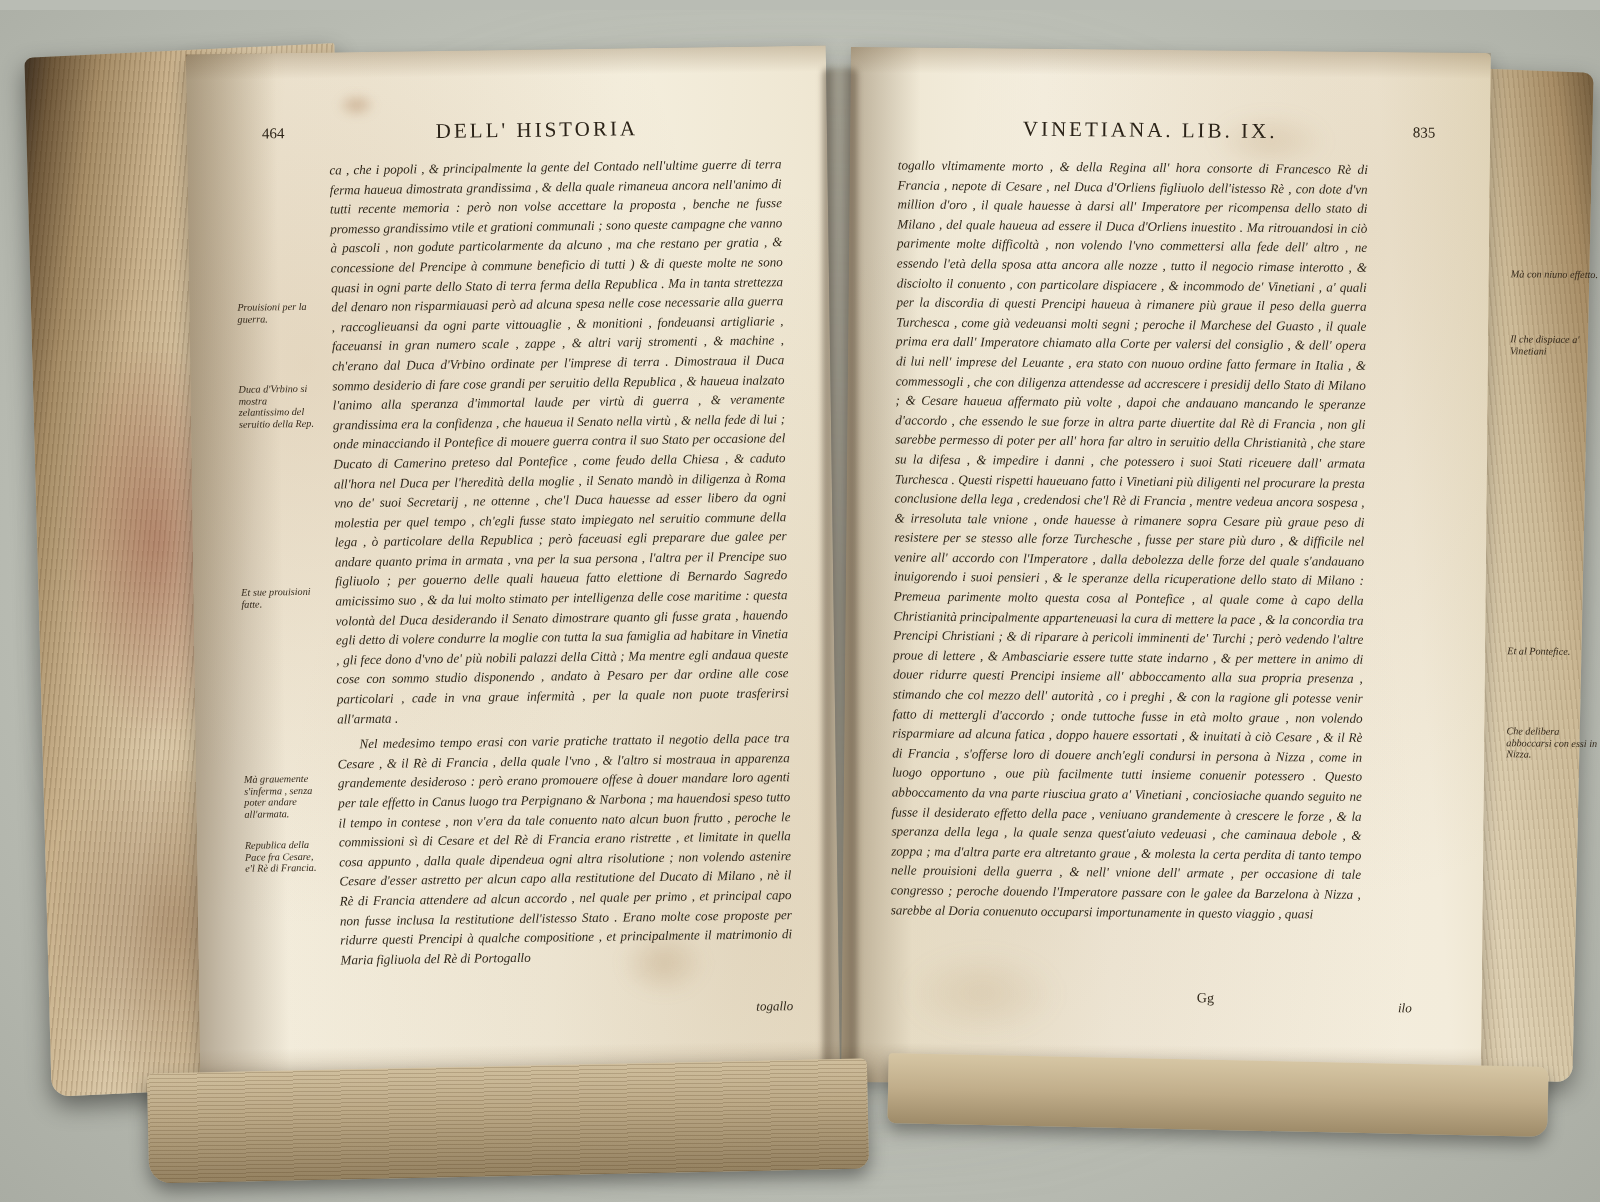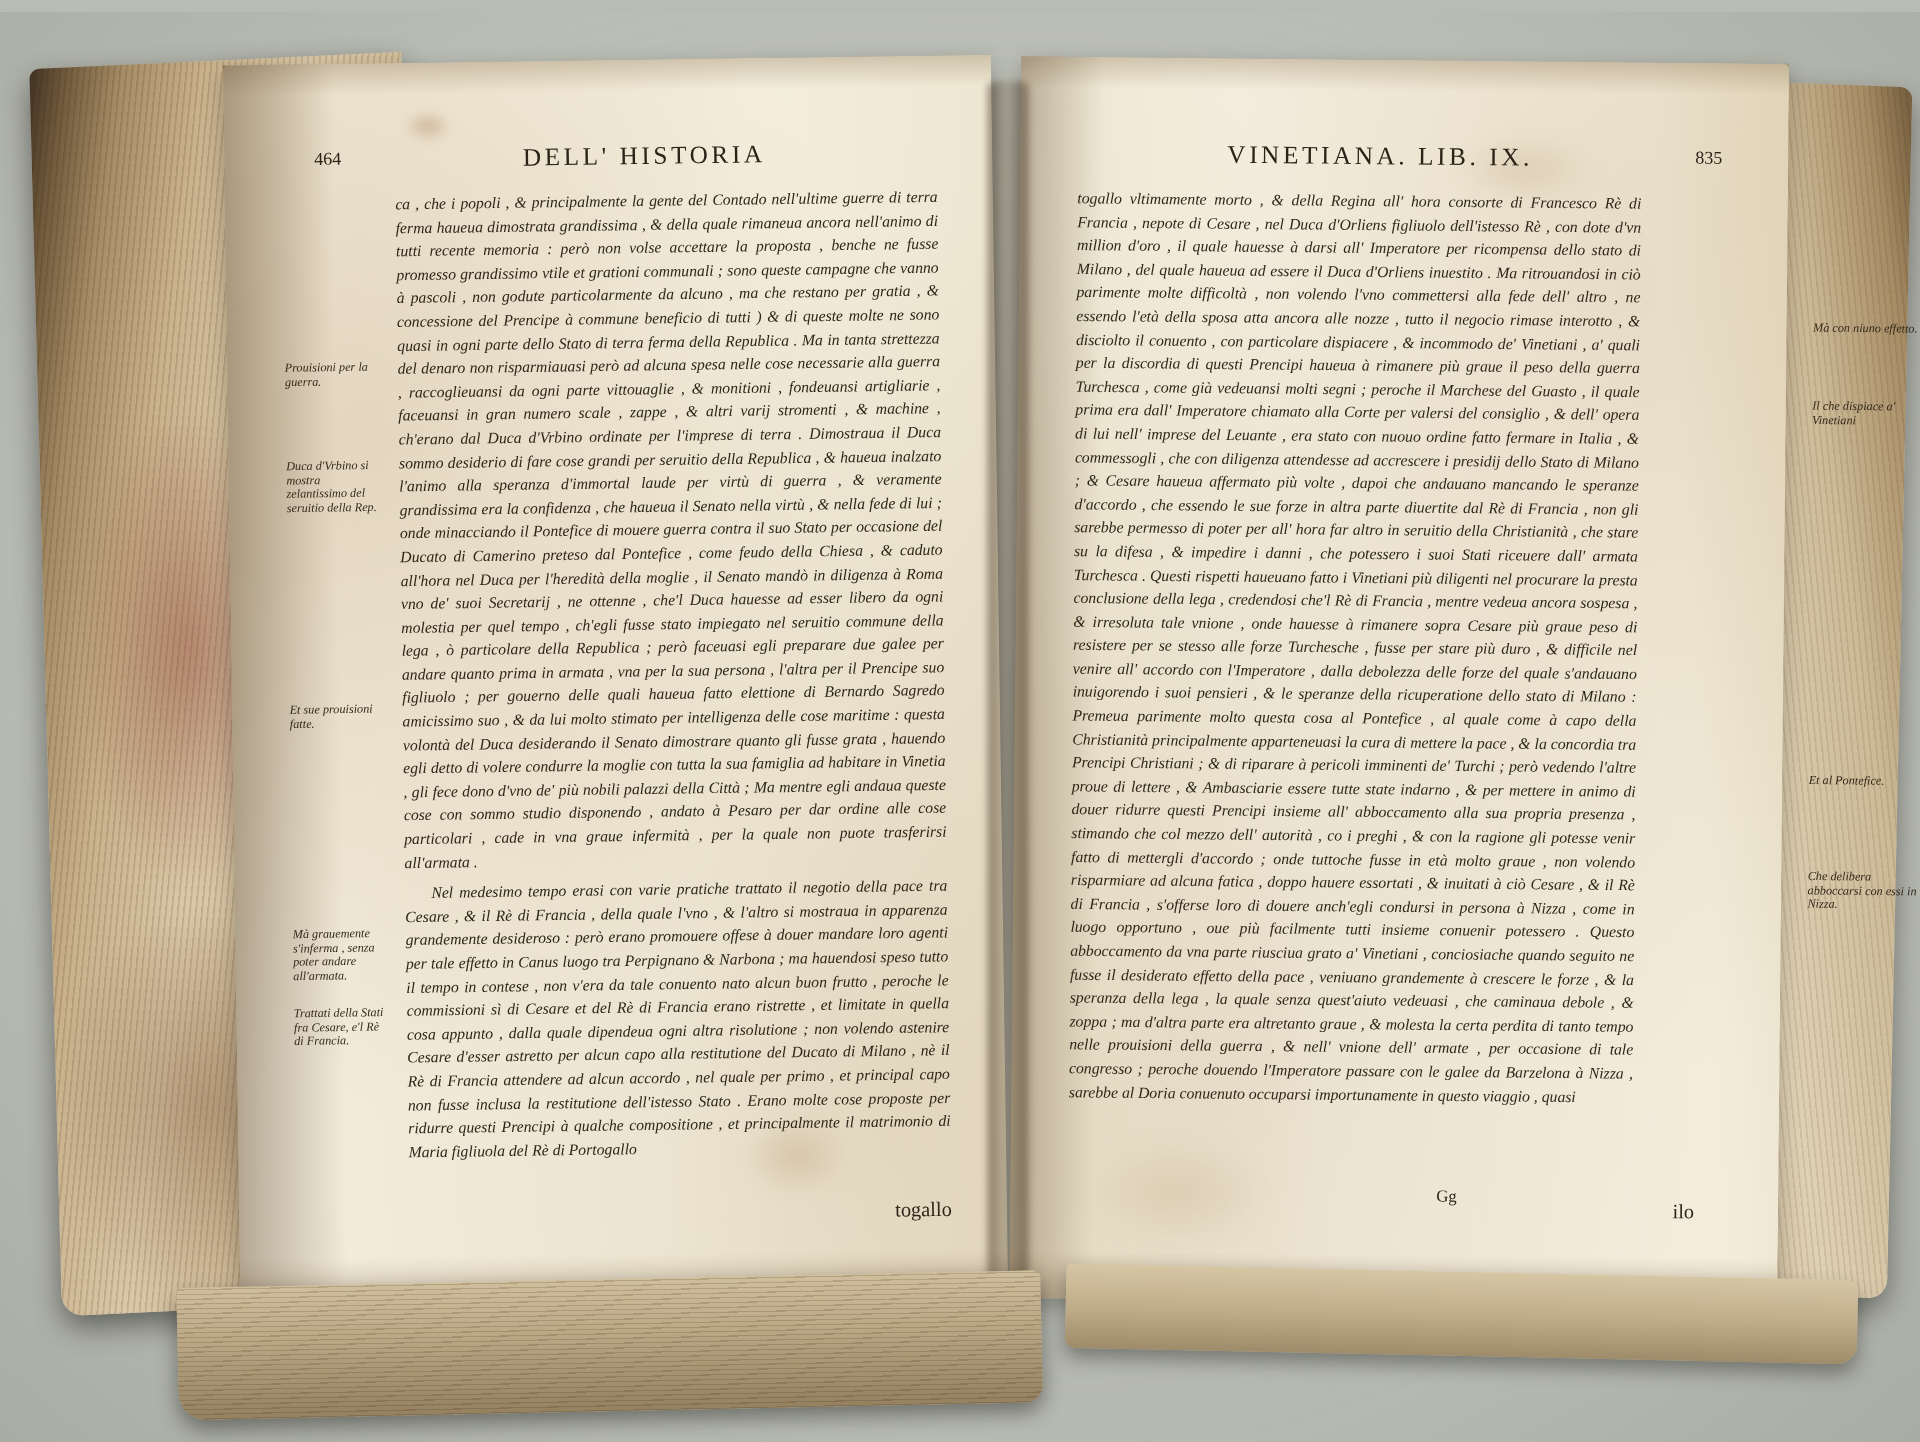--- a/index.html
+++ b/index.html
@@ -168,21 +168,22 @@
     text-indent: 0;
   }
   .textblock p.indent { text-indent: 22px; margin-top: 6px; }
 
   .left .textblock { left: 142px; width: 452px; }
   .right .textblock { left: 48px; width: 470px; }
 
   .catchword {
     position: absolute;
     right: 46px;
-    font-size: 17px;
+    font-size: 13px;
+    font-style: italic;
     color: #2e2619;
     text-align: right;
   }
   .signature {
     position: absolute;
     font-size: 14px;
     color: #2e2619;
   }
 
   
@@ -264,21 +265,21 @@
         <div class="foxing" style="left:150px; top:40px; width:40px; height:26px; background:radial-gradient(ellipse,rgba(150,96,50,0.35),rgba(0,0,0,0) 70%); filter:blur(4px);"></div>
         <div class="foxing" style="left:420px; top:880px; width:90px; height:70px; background:radial-gradient(ellipse,rgba(150,110,60,0.22),rgba(0,0,0,0) 70%); filter:blur(7px);"></div>
 
         <div class="folio left-folio">464</div>
         <div class="running-head" style="padding-left:60px;">DELL' HISTORIA</div>
 
         <div class="marginalia" style="top:248px;">Prouisioni per la guerra.</div>
         <div class="marginalia" style="top:330px;">Duca d'Vrbino si mostra zelantissimo del seruitio della Rep.</div>
         <div class="marginalia" style="top:533px;">Et sue prouisioni fatte.</div>
         <div class="marginalia" style="top:720px;">Mà grauemente s'inferma , senza poter andare all'armata.</div>
-        <div class="marginalia" style="top:786px;">Trattati della Stati fra Cesare, e'l Rè di Francia.</div>
+        <div class="marginalia" style="top:786px;">Republica della Pace fra Cesare, e'l Rè di Francia.</div>
 
         <div class="textblock">
           <p>ca , che i popoli , &amp; principalmente la gente del Contado nell'ultime guerre di terra ferma haueua dimostrata grandissima , &amp; della quale rimaneua ancora nell'animo di tutti recente memoria : però non volse accettare la proposta , benche ne fusse promesso grandissimo vtile et grationi communali ; sono queste campagne che vanno à pascoli , non godute particolarmente da alcuno , ma che restano per gratia , &amp; concessione del Prencipe à commune beneficio di tutti ) &amp; di queste molte ne sono quasi in ogni parte dello Stato di terra ferma della Republica . Ma in tanta strettezza del denaro non risparmiauasi però ad alcuna spesa nelle cose necessarie alla guerra , raccoglieuansi da ogni parte vittouaglie , &amp; monitioni , fondeuansi artigliarie , faceuansi in gran numero scale , zappe , &amp; altri varij stromenti , &amp; machine , ch'erano dal Duca d'Vrbino ordinate per l'imprese di terra . Dimostraua il Duca sommo desiderio di fare cose grandi per seruitio della Republica , &amp; haueua inalzato l'animo alla speranza d'immortal laude per virtù di guerra , &amp; veramente grandissima era la confidenza , che haueua il Senato nella virtù , &amp; nella fede di lui ; onde minacciando il Pontefice di mouere guerra contra il suo Stato per occasione del Ducato di Camerino preteso dal Pontefice , come feudo della Chiesa , &amp; caduto all'hora nel Duca per l'heredità della moglie , il Senato mandò in diligenza à Roma vno de' suoi Secretarij , ne ottenne , che'l Duca hauesse ad esser libero da ogni molestia per quel tempo , ch'egli fusse stato impiegato nel seruitio commune della lega , ò particolare della Republica ; però faceuasi egli preparare due galee per andare quanto prima in armata , vna per la sua persona , l'altra per il Prencipe suo figliuolo ; per gouerno delle quali haueua fatto elettione di Bernardo Sagredo amicissimo suo , &amp; da lui molto stimato per intelligenza delle cose maritime : questa volontà del Duca desiderando il Senato dimostrare quanto gli fusse grata , hauendo egli detto di volere condurre la moglie con tutta la sua famiglia ad habitare in Vinetia , gli fece dono d'vno de' più nobili palazzi della Città ; Ma mentre egli andaua queste cose con sommo studio disponendo , andato à Pesaro per dar ordine alle cose particolari , cade in vna graue infermità , per la quale non puote trasferirsi all'armata .</p>
           <p class="indent">Nel medesimo tempo erasi con varie pratiche trattato il negotio della pace tra Cesare , &amp; il Rè di Francia , della quale l'vno , &amp; l'altro si mostraua in apparenza grandemente desideroso : però erano promouere offese à douer mandare loro agenti per tale effetto in Canus luogo tra Perpignano &amp; Narbona ; ma hauendosi speso tutto il tempo in contese , non v'era da tale conuento nato alcun buon frutto , peroche le commissioni sì di Cesare et del Rè di Francia erano ristrette , et limitate in quella cosa appunto , dalla quale dipendeua ogni altra risolutione ; non volendo astenire Cesare d'esser astretto per alcun capo alla restitutione del Ducato di Milano , nè il Rè di Francia attendere ad alcun accordo , nel quale per primo , et principal capo non fusse inclusa la restitutione dell'istesso Stato . Erano molte cose proposte per ridurre questi Prencipi à qualche compositione , et principalmente il matrimonio di Maria figliuola del Rè di Portogallo</p>
         </div>
 
         <div class="catchword" style="top:952px;">togallo</div>
 
         <div class="sheet-edge-bottom"></div>
       </div>

